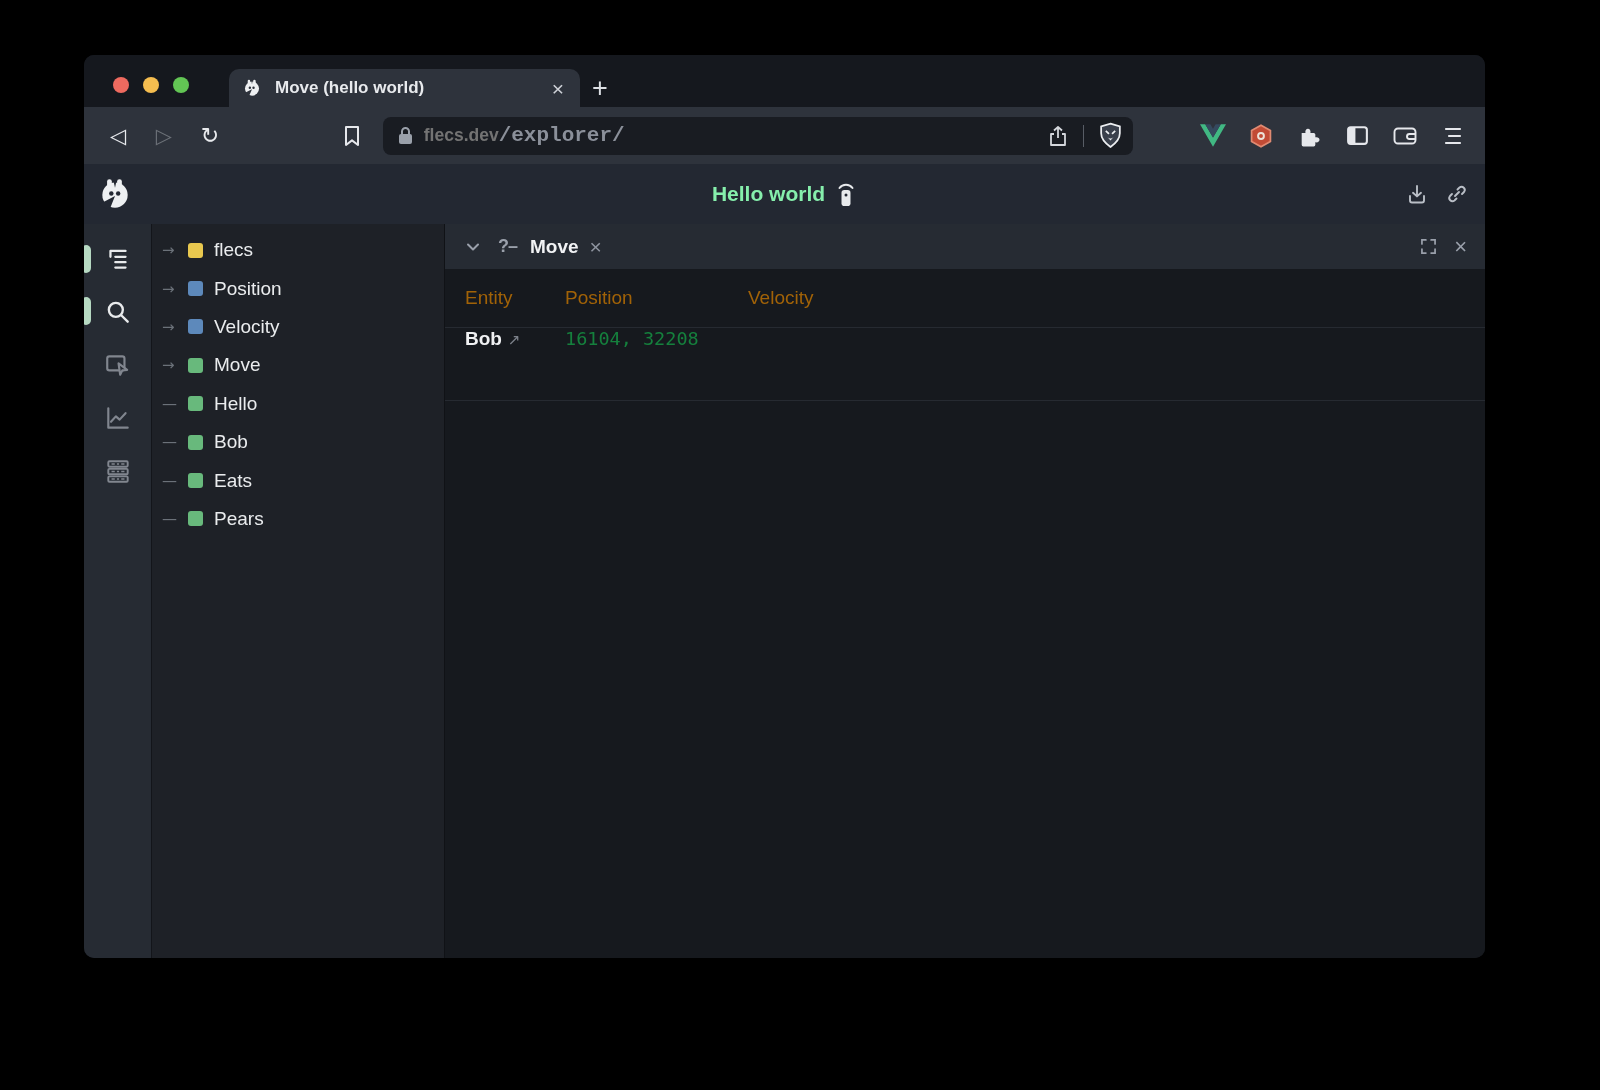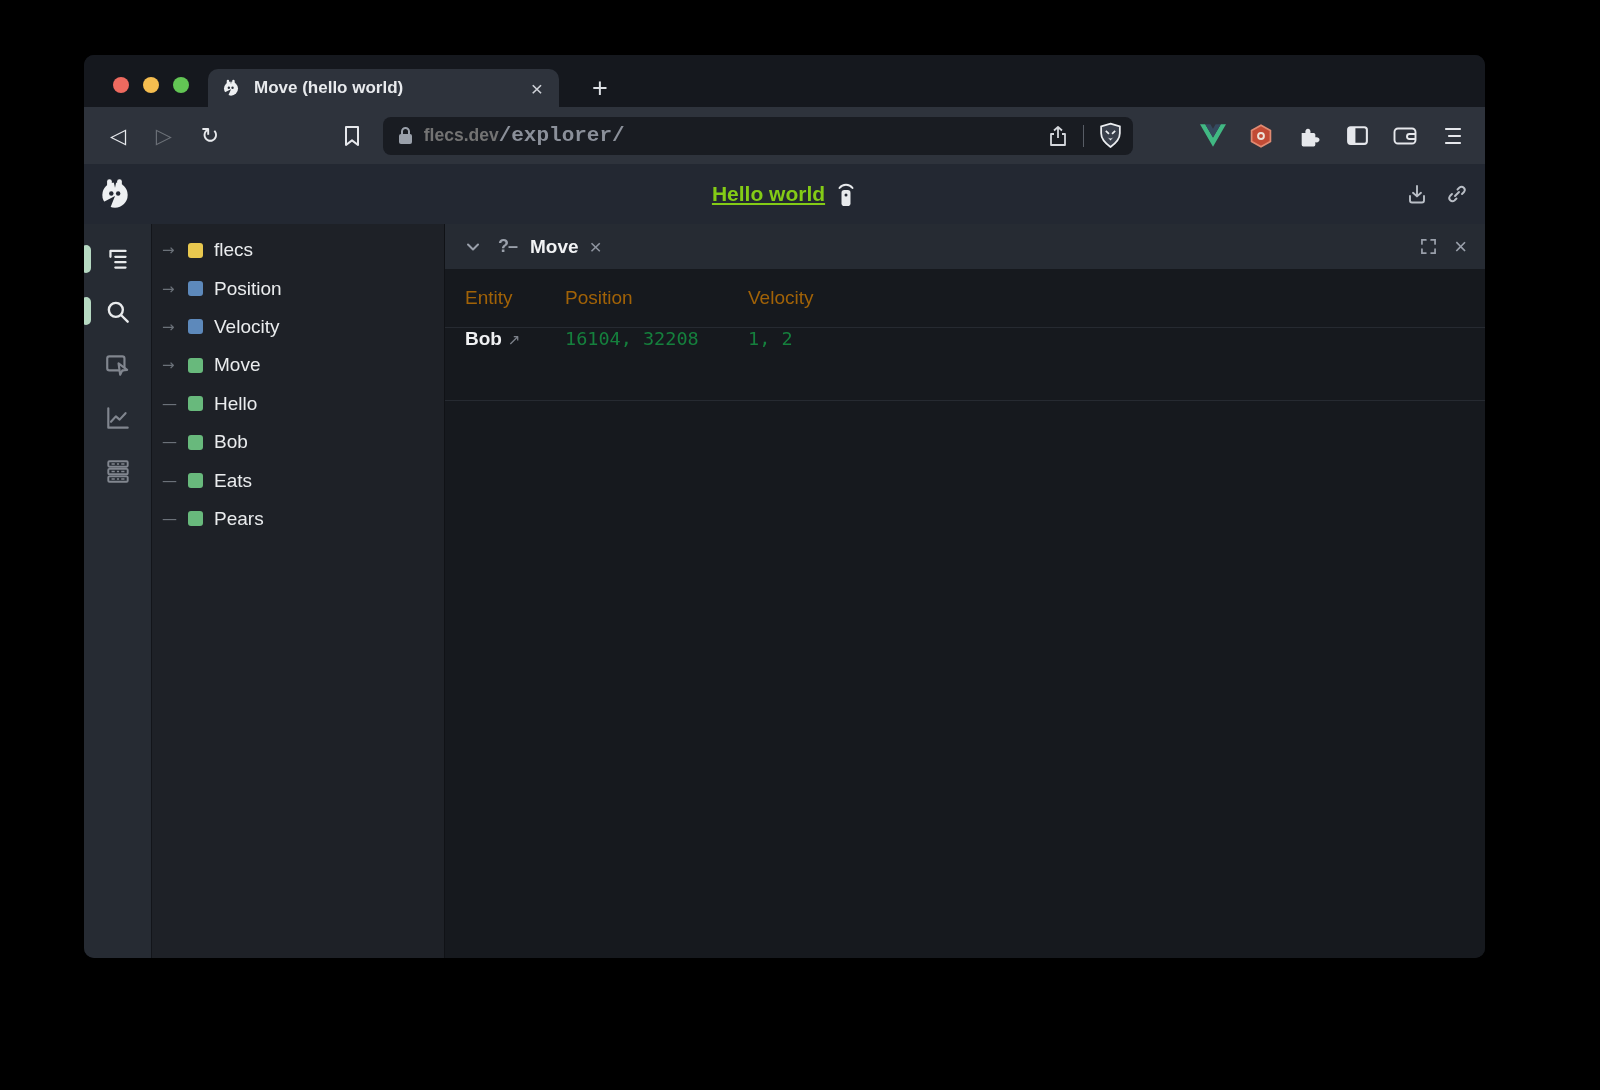--- a/index.html
+++ b/index.html
@@ -1,21 +1,21 @@
 <!DOCTYPE html>
 <html><head>
 <meta charset="utf-8">
 <style>
   html,body{margin:0;padding:0;width:1600px;height:1090px;background:#000;font-family:"Liberation Sans",sans-serif;-webkit-font-smoothing:antialiased;}
   .window{position:absolute;left:84px;top:55px;width:1401px;height:903px;border-radius:10px;overflow:hidden;background:#16191f;display:flex;flex-direction:column;}
   
   .titlebar{height:52px;background:#15181e;position:relative;flex:0 0 auto;}
   .traffic{position:absolute;top:22px;left:29px;display:flex;gap:14px;}
   .light{width:16px;height:16px;border-radius:50%;}
-  .tab{position:absolute;left:124px;bottom:0;width:351px;height:38px;background:#2e333c;border-radius:10px 10px 0 0;display:flex;align-items:center;padding:0 12px;box-sizing:border-box;}
+  .tab{position:absolute;left:145px;bottom:0;width:351px;height:38px;background:#2e333c;border-radius:10px 10px 0 0;display:flex;align-items:center;padding:0 12px;box-sizing:border-box;}
   .tab-title{color:#e8eaed;font-size:17px;font-weight:600;margin-left:12px;flex:1;white-space:nowrap;overflow:hidden;}
   .tab-close{color:#cfd2d8;font-size:21px;line-height:1;cursor:default;padding:0 4px;}
   .newtab{position:absolute;left:500px;bottom:4px;color:#dcdfe4;font-size:27px;font-weight:300;line-height:30px;padding:0 8px;}
   
   .toolbar{height:57px;background:#2e333c;display:flex;align-items:center;padding:0 18px 0 20px;flex:0 0 auto;}
   .navbtn{width:28px;height:28px;display:flex;align-items:center;justify-content:center;font-size:21px;margin-right:18px;}
   .back{color:#e8eaed;}
   .fwd{color:#6b7077;}
   .reload{color:#e8eaed;font-size:22px;}
   .bookmark{margin-left:96px;margin-right:0;display:flex;align-items:center;}
@@ -24,21 +24,21 @@
   .url-path{color:#8b909a;font-size:21px;font-weight:600;font-family:Liberation Mono, monospace;}
   .urlbar .spacer{flex:1;}
   .url-divider{width:1px;height:22px;background:#585d66;margin:0 14px;}
   .ext-row{display:flex;align-items:center;margin-left:66px;}
   .ext{width:28px;height:28px;display:flex;align-items:center;justify-content:center;margin-left:20px;}
   .ext:first-child{margin-left:0;}
   
   .pageheader{height:60px;background:#232832;position:relative;display:flex;align-items:center;flex:0 0 auto;}
   .app-logo{position:absolute;left:12px;top:11px;}
   .page-title-wrap{position:absolute;left:0;right:0;display:flex;align-items:center;justify-content:center;gap:10px;}
-  .page-title{color:#84cc16;font-size:21px;font-weight:600;text-decoration:underline;}
+  .page-title{color:#86efac;font-size:21px;font-weight:600;}
   .hdr-icons{position:absolute;right:16px;top:0;height:60px;display:flex;align-items:center;gap:16px;}
   
   .content{flex:1;display:flex;min-height:0;}
   .iconstrip{width:67px;background:#262b33;border-right:1px solid #13151a;position:relative;flex:0 0 auto;}
   .strip-icons{display:flex;flex-direction:column;align-items:center;padding-top:20px;gap:23px;}
   .strip-btn{width:30px;height:30px;display:flex;align-items:center;justify-content:center;}
   .pill{position:absolute;left:-3px;width:10px;height:28px;border-radius:5px;}
   .treepanel{width:293px;background:#1e2127;border-right:1px solid #101216;padding-top:7px;box-sizing:border-box;flex:0 0 auto;}
   .titem{height:38.4px;display:flex;align-items:center;padding-left:10px;}
   .tconn{width:26px;color:#6b7179;font-size:15px;text-align:left;font-family:"DejaVu Sans",sans-serif;}
@@ -309,18 +309,17 @@
       <div class="thead">
         <span class="c-entity hcell">Entity</span>
         <span class="c-pos hcell">Position</span>
         <span class="c-vel hcell">Velocity</span>
       </div>
       <div class="trow">
         <span class="c-entity">
           <span class="entity-name">Bob</span><span class="open-arrow">↗</span>
         </span>
         <span class="c-pos val">16104, 32208</span>
-        <span class="c-vel val">1, 2</span>
       </div>
     </div>
 
   </div>
 </div>
 
 </body></html>

